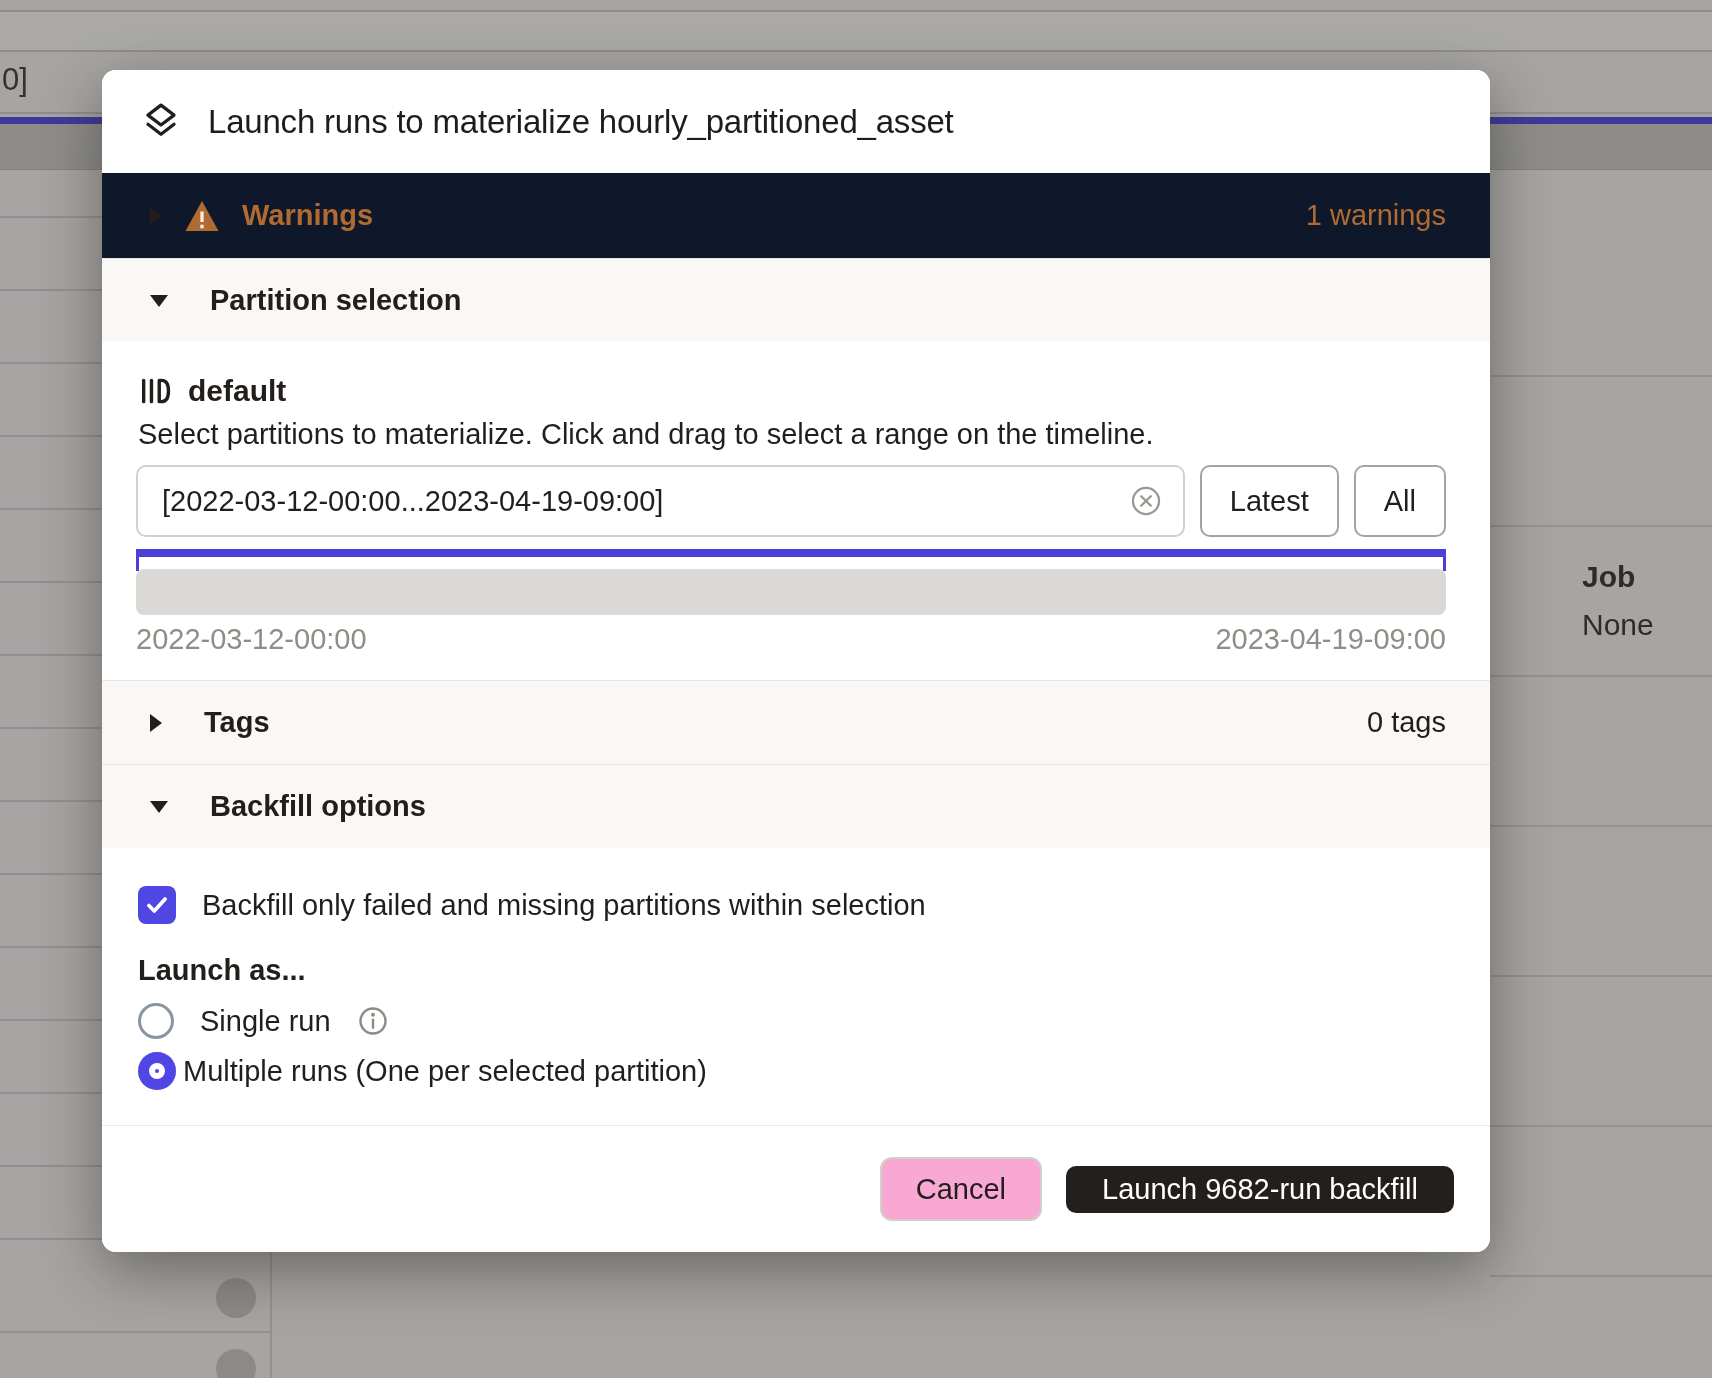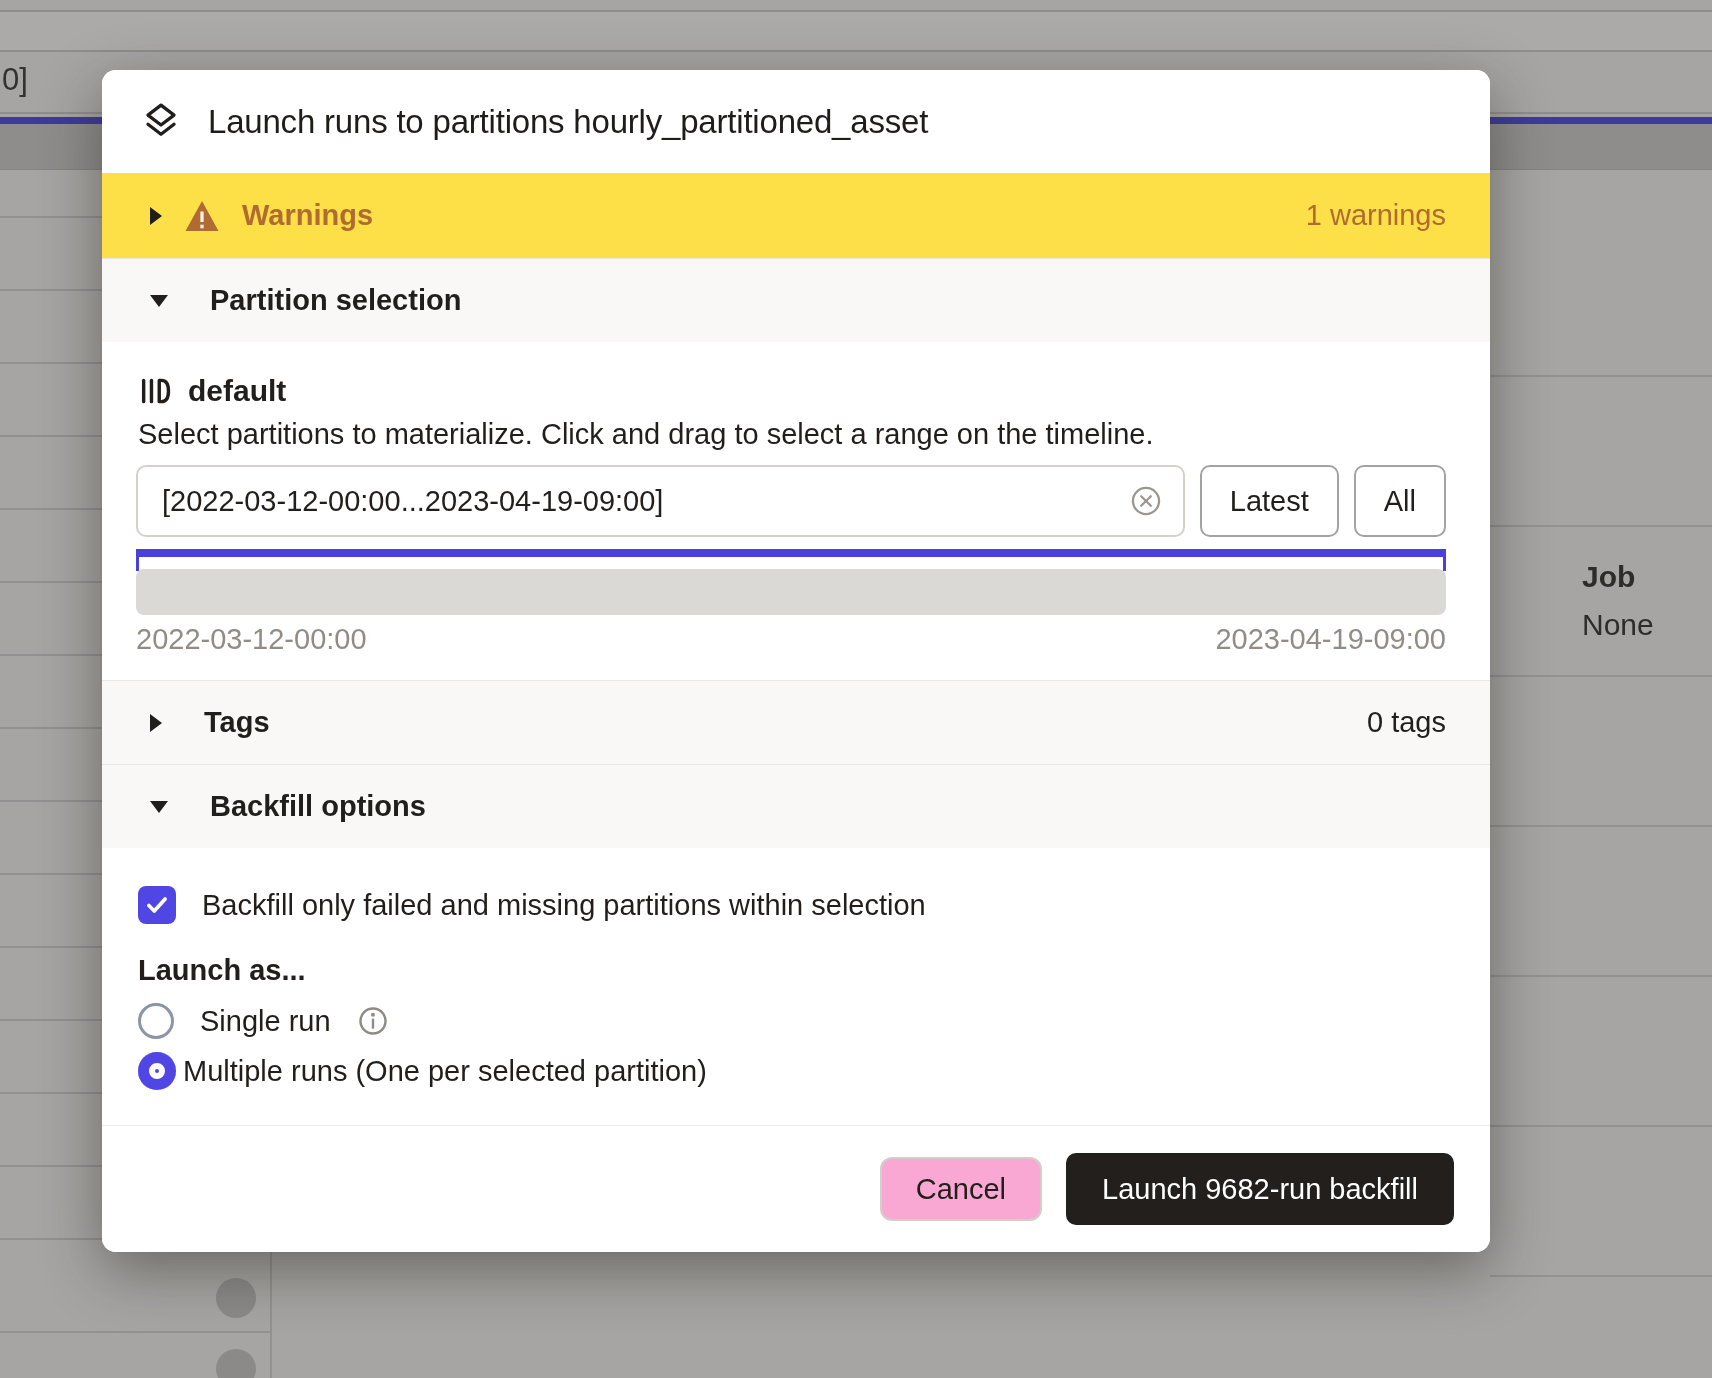--- a/index.html
+++ b/index.html
@@ -42,21 +42,21 @@
     box-shadow:0 18px 60px rgba(30,28,25,0.45);
     overflow:hidden;
   }
   .modal-header {
     height:103px; display:flex; align-items:center; gap:24px; padding:0 36px;
     background:#fff;
   }
   .modal-title { font-size:33px; font-weight:500; color:#1f1d1a; letter-spacing:-0.2px; }
 
   .warnings-row {
-    height:85px; background:#fde047; display:flex; align-items:center;
+    height:85px; background:#0f172a; display:flex; align-items:center;
     padding:0 44px 0 48px; gap:0; cursor:pointer;
   }
   .warnings-row .wlabel { font-size:29px; font-weight:600; color:#af6b31; margin-left:22px; }
   .warnings-row .wcount { margin-left:auto; font-size:29px; color:#af6b31; }
 
   .caret-right {
     width:0; height:0; border-top:9px solid transparent; border-bottom:9px solid transparent;
     border-left:12px solid #211e1b; display:inline-block; flex:0 0 auto;
   }
   .caret-down {
@@ -119,21 +119,21 @@
   .footer-divider { height:1px; background:#eceae8; }
   .modal-footer {
     height:126px; display:flex; align-items:center; justify-content:flex-end;
     gap:24px; padding:0 36px; background:#fff;
   }
   .btn-cancel {
     height:64px; padding:0 34px; border:2px solid #d2cfca; border-radius:12px; background:#f9a8d4;
     font-family:inherit; font-size:29px; color:#211e1b; cursor:pointer;
   }
   .btn-launch {
-    height:72px; padding:0 36px; border:none; border-radius:10px; background:#231f1c;
+    height:47px; padding:0 36px; border:none; border-radius:10px; background:#231f1c;
     font-family:inherit; font-size:29px; color:#ffffff; cursor:pointer;
   }
 
   svg { display:block; }
 </style>
 </head>
 <body>
 
 <div class="bg">
   <div class="bg-topline1"></div>
@@ -157,21 +157,21 @@
 
 <div class="modal">
 
   <div class="modal-header">
     <span>
       <svg width="46" height="46" viewBox="0 0 24 24" fill="none" stroke="#211e1b" stroke-width="1.7" stroke-linejoin="round" stroke-linecap="round">
         <path d="M12 3.2 L18.8 8.4 L12 13.6 L5.2 8.4 Z"></path>
         <path d="M5.2 13.2 L12 18.4 L18.8 13.2"></path>
       </svg>
     </span>
-    <h1 class="modal-title">Launch runs to partitions hourly_partitioned_asset</h1>
+    <h1 class="modal-title">Launch runs to materialize hourly_partitioned_asset</h1>
   </div>
 
   <div class="warnings-row">
     <span class="caret-right"></span>
     <span style="margin-left:22px;">
       <svg width="36" height="34" viewBox="0 0 24 22">
         <path d="M12 1 L23 21 H1 Z" fill="#af6b31"></path>
         <rect x="10.9" y="8" width="2.2" height="7" fill="#f5efe7"></rect>
         <rect x="10.9" y="16.8" width="2.2" height="2.4" fill="#f5efe7"></rect>
       </svg>

